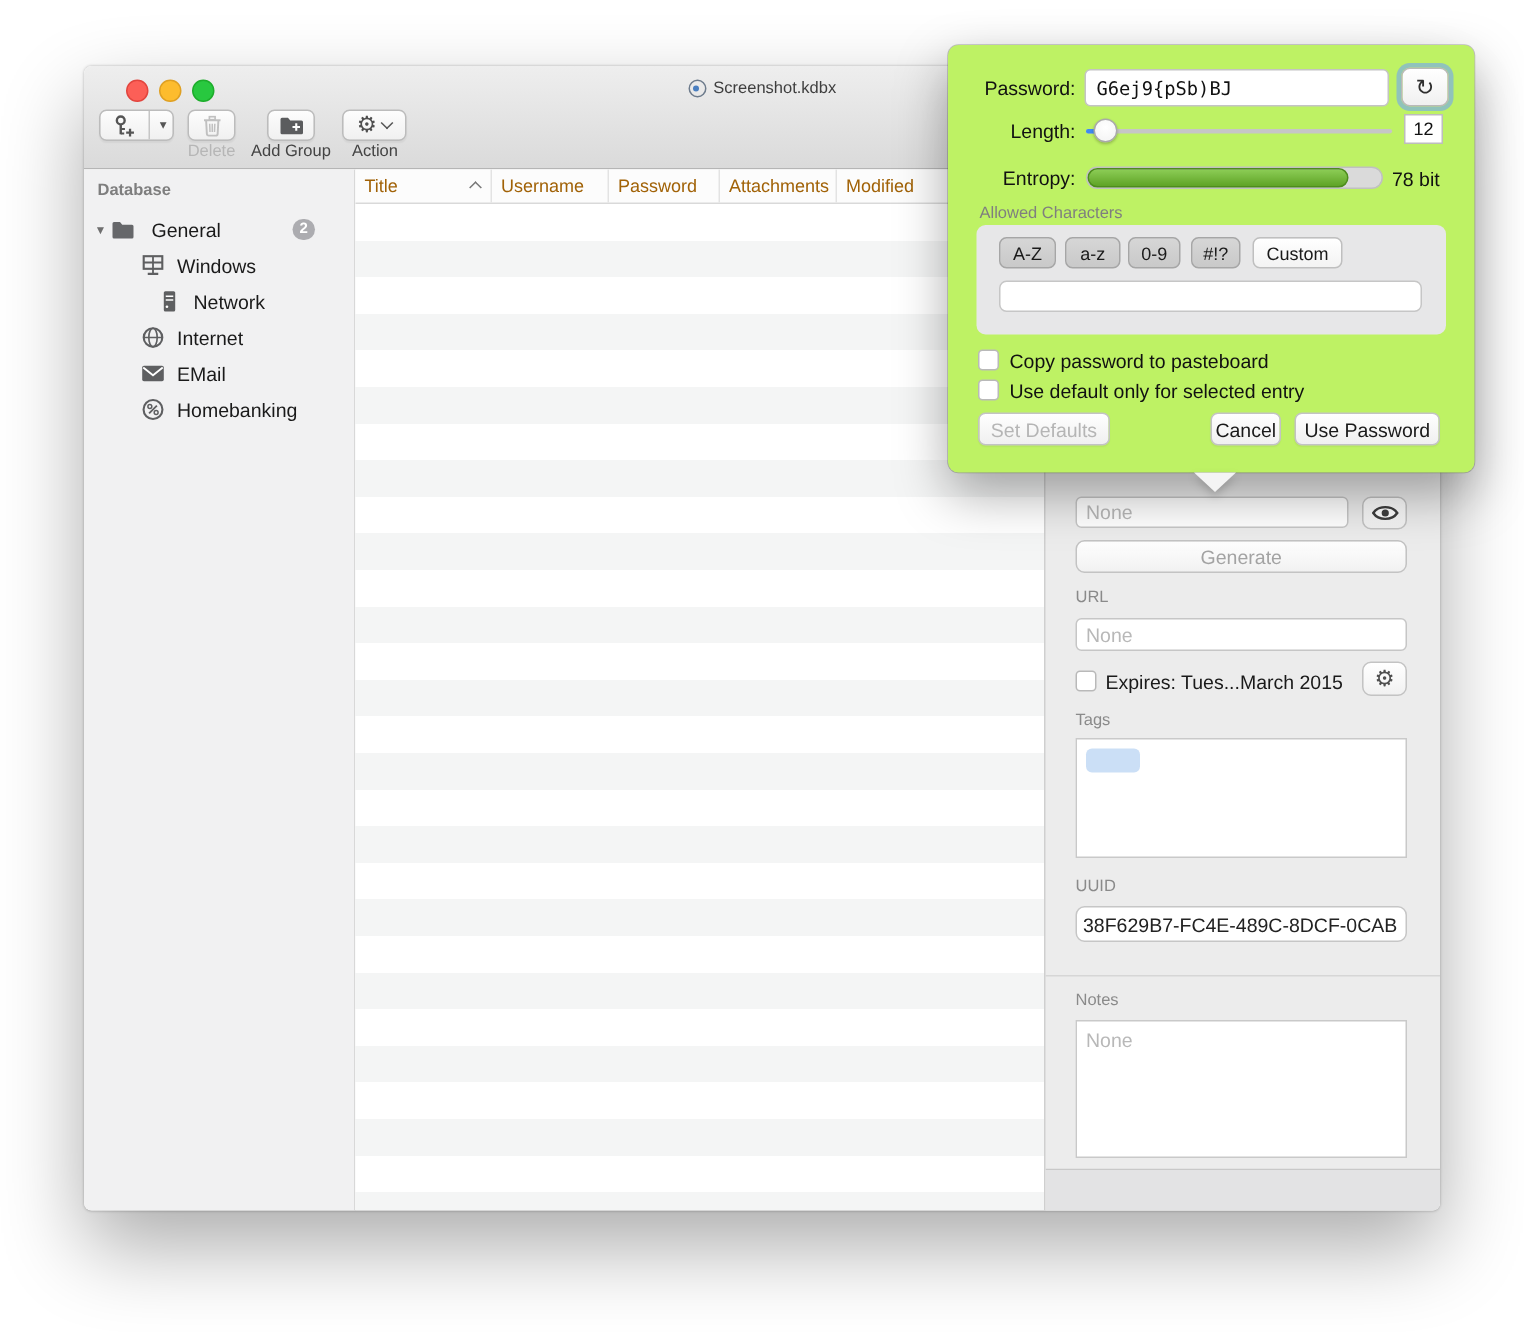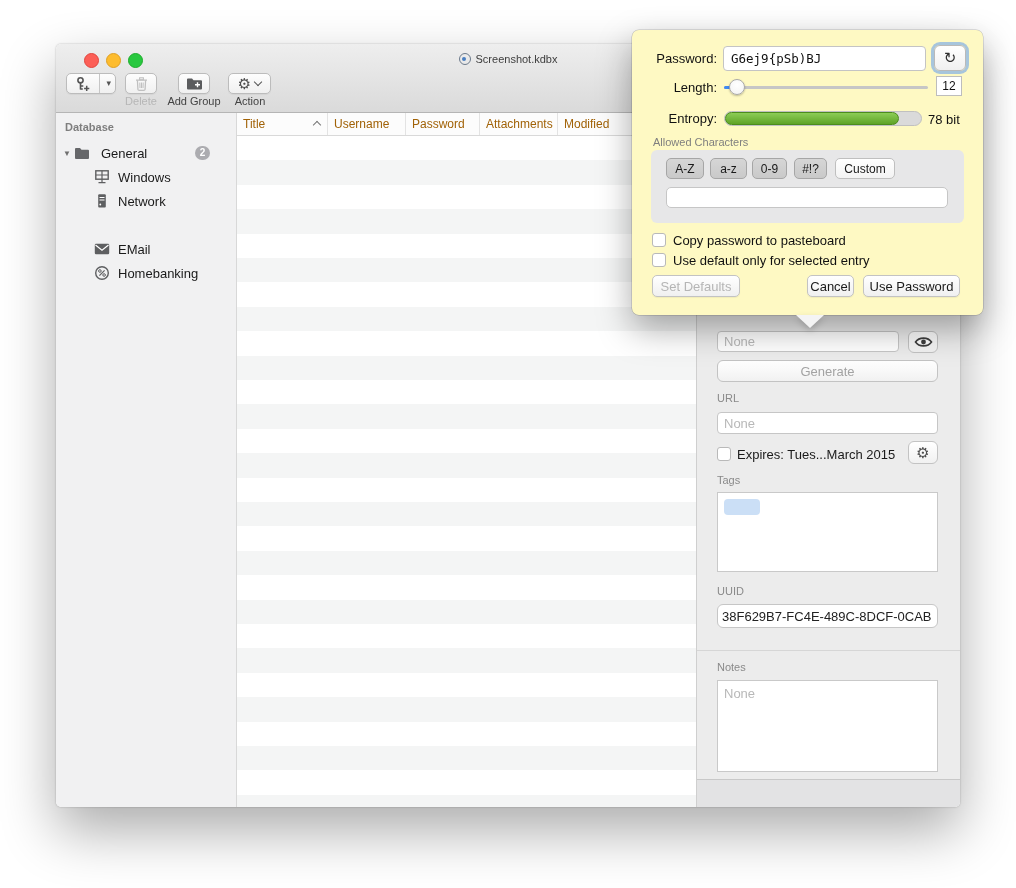--- a/index.html
+++ b/index.html
@@ -76,21 +76,21 @@
   .tag-pill{position:absolute;left:6px;top:6px;width:36px;height:16px;border-radius:4px;background:#cbdff6;}
   .isep{position:absolute;left:0;right:0;height:1px;background:#d6d6d6;}
   .ifooter{position:absolute;left:0;right:0;top:666px;height:28px;background:#e3e3e4;
            border-top:1px solid #c8c8c8;border-radius:0 0 5px 0;}
   .exp-label{position:absolute;font-size:13px;color:#1a1a1a;}
   .notes-box{position:absolute;background:#fff;border:1px solid #c9c9c9;box-sizing:border-box;
              font-size:13px;color:#b8b8b8;padding:5px 6px;}
   .gear-glyph{font-size:15px;color:#4f4f4f;line-height:1;}
 
   
-  .popover{position:absolute;left:632px;top:30px;width:351px;height:285px;background:#fef9c3;
+  .popover{position:absolute;left:632px;top:30px;width:351px;height:285px;background:#bef264;
            border-radius:7px;z-index:10;
            box-shadow:0 0 0 0.5px rgba(0,0,0,.22),0 14px 34px rgba(0,0,0,.34);}
   .pop-arrow{position:absolute;left:164px;top:100%;width:0;height:0;
              border-left:14px solid transparent;border-right:14px solid transparent;
              border-top:13px solid #f4f4f4;
              filter:drop-shadow(0 3px 3px rgba(0,0,0,.18));}
   .pop-label{position:absolute;left:0;width:85px;text-align:right;font-size:13px;color:#111;}
   .pw-input{position:absolute;left:91px;top:16px;width:203px;height:25px;box-sizing:border-box;
             border:1px solid #c4c4c4;border-radius:4px;background:#fff;
             font-family:"DejaVu Sans Mono","Liberation Mono",monospace;font-size:12.5px;color:#111;
@@ -213,32 +213,42 @@
           <rect x="1.8" y="1.8" width="12.4" height="8.4" fill="none" stroke="#5e5f61" stroke-width="1.4"></rect>
           <line x1="8" y1="1.8" x2="8" y2="10.2" stroke="#5e5f61" stroke-width="1.2"></line>
           <line x1="1.8" y1="6" x2="14.2" y2="6" stroke="#5e5f61" stroke-width="1.2"></line>
           <line x1="8" y1="10.2" x2="8" y2="13" stroke="#5e5f61" stroke-width="1.2"></line>
           <line x1="4.5" y1="13.6" x2="11.5" y2="13.6" stroke="#5e5f61" stroke-width="1.4"></line>
         </svg>
       </span>
       <span style="margin-left:8px;">Windows</span>
     </div>
 
-    <div class="sb-row" style="top:76px;">
+    <div class="sb-row" style="top:76px;padding-left:11px;">
       <span class="sb-icon" style="margin-left:38px;">
         <svg width="16" height="16" viewBox="0 0 16 16">
           <rect x="4.2" y="1.2" width="7.6" height="13.4" rx="1" fill="#5e5f61"></rect>
           <line x1="5.5" y1="4.5" x2="10.5" y2="4.5" stroke="#fff" stroke-width="1.1"></line>
           <line x1="5.5" y1="7" x2="10.5" y2="7" stroke="#fff" stroke-width="1.1"></line>
           <circle cx="6.3" cy="11.5" r="0.9" fill="#fff"></circle>
         </svg>
       </span>
       <span style="margin-left:8px;">Network</span>
     </div>
 
+    <div class="sb-row" style="top:100px;">
+      <span class="sb-icon" style="margin-left:38px;">
+        <svg width="16" height="16" viewBox="0 0 16 16">
+          <circle cx="8" cy="8" r="6.2" fill="none" stroke="#5e5f61" stroke-width="1.4"></circle>
+          <ellipse cx="8" cy="8" rx="2.8" ry="6.2" fill="none" stroke="#5e5f61" stroke-width="1.1"></ellipse>
+          <line x1="1.8" y1="8" x2="14.2" y2="8" stroke="#5e5f61" stroke-width="1.1"></line>
+        </svg>
+      </span>
+      <span style="margin-left:8px;">Internet</span>
+    </div>
 
     <div class="sb-row" style="top:124px;">
       <span class="sb-icon" style="margin-left:38px;">
         <svg width="16" height="12" viewBox="0 0 16 12">
           <rect x="0.8" y="0.8" width="14.4" height="10.4" rx="1.2" fill="#5e5f61"></rect>
           <polyline points="1.5,2 8,7.2 14.5,2" fill="none" stroke="#fff" stroke-width="1.2"></polyline>
         </svg>
       </span>
       <span style="margin-left:8px;">EMail</span>
     </div>

